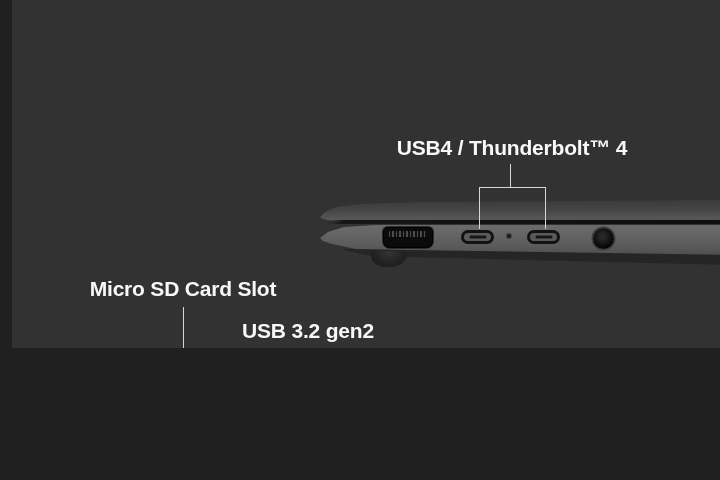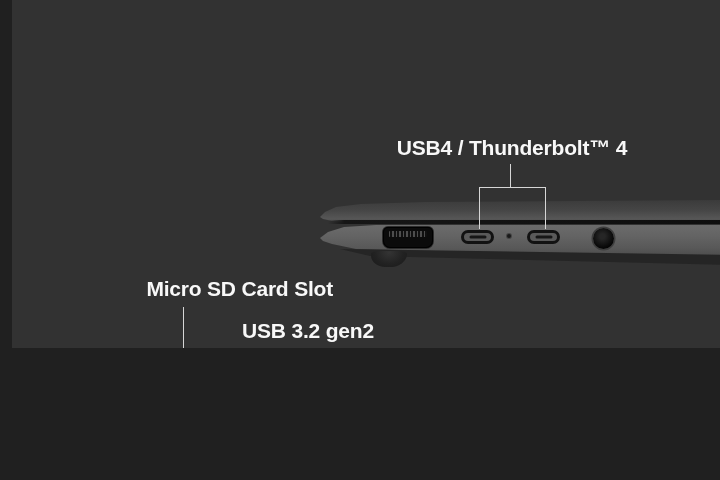--- a/index.html
+++ b/index.html
@@ -137,21 +137,21 @@
       <div class="usba-pins" style="width:37px;"></div>
     </div>
     <div class="abs usba" style="left:306px;top:402px;width:49px;height:25px;">
       <div class="usba-tongue" style="width:37px;"></div>
       <div class="usba-pins" style="width:35px;"></div>
     </div>
     <div class="abs lock-slot" style="left:384px;top:405px;width:27px;height:14px;"></div>
   </div>
 
   <div>
-    <div class="callout-label" style="left:21px;top:277px;width:300px;text-align:right;">Micro SD Card Slot</div>
+    <div class="callout-label" style="left:21px;top:277px;width:300px;">Micro SD Card Slot</div>
     <div class="callout-line" style="left:171px;top:307px;width:1px;height:97px;"></div>
   </div>
 
   <div>
     <div class="callout-label" style="left:146px;top:319px;width:300px;">USB 3.2 gen2</div>
     <div class="callout-line" style="left:257px;top:370px;width:39px;height:1px;transform:rotate(-28.5deg);transform-origin:0 50%;"></div>
     <div class="callout-line" style="left:251px;top:370px;width:80px;height:1px;"></div>
     <div class="callout-line" style="left:251px;top:370px;width:1px;height:34px;"></div>
     <div class="callout-line" style="left:330px;top:370px;width:1px;height:34px;"></div>
   </div>

